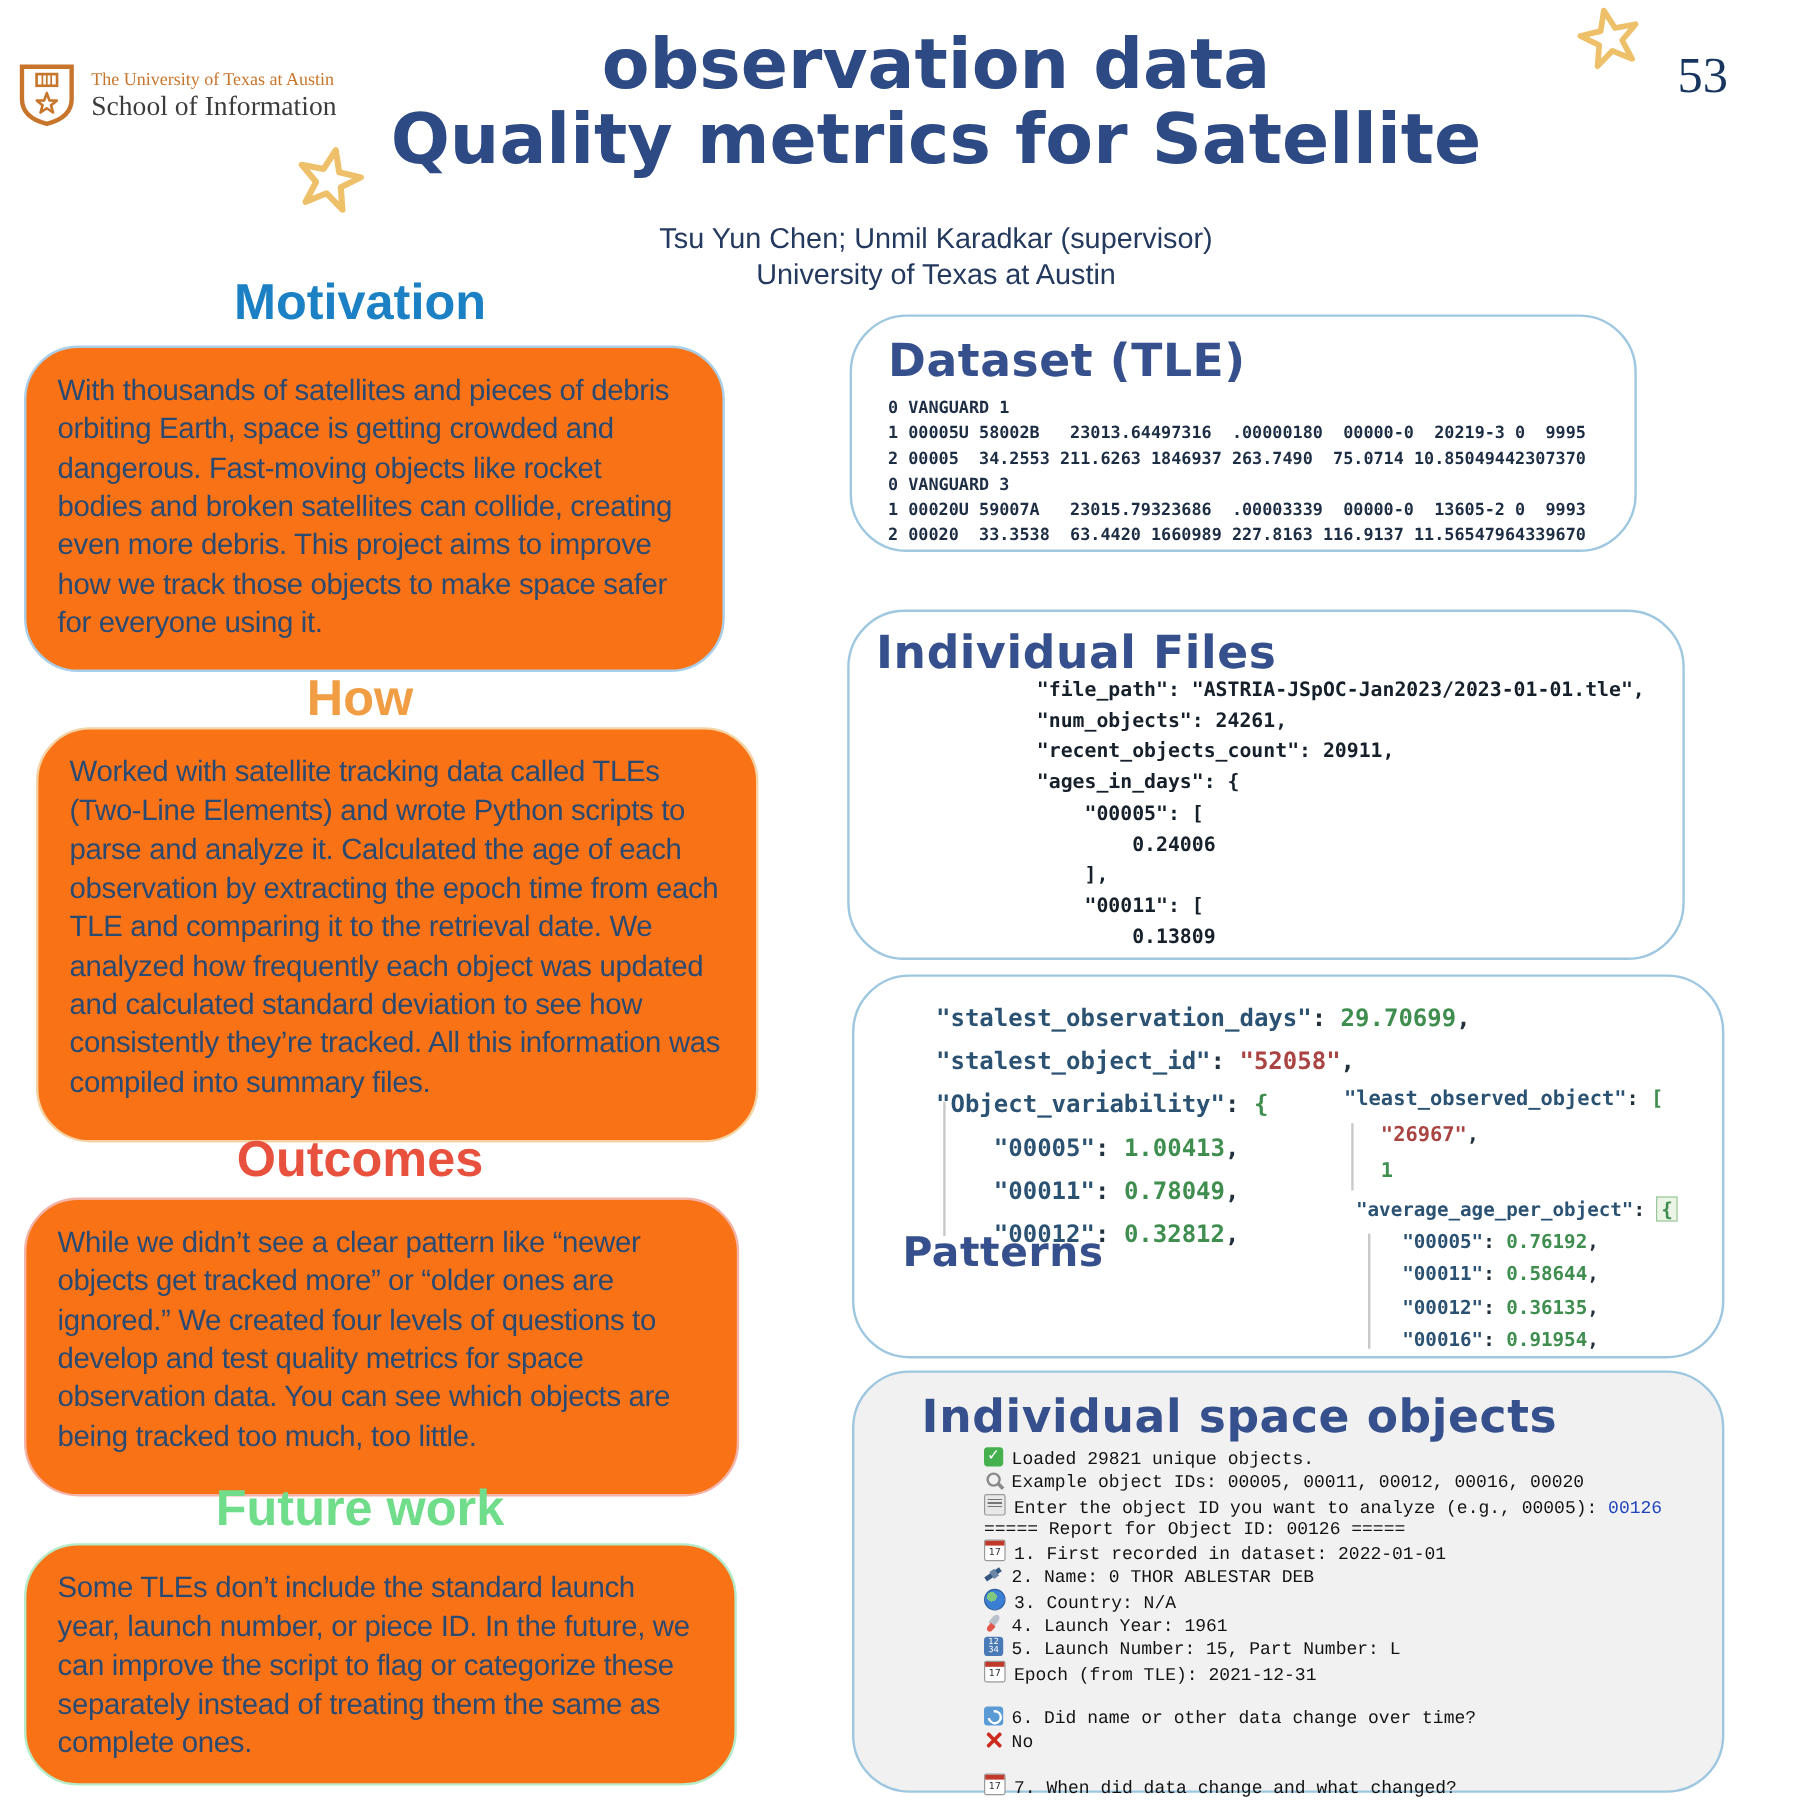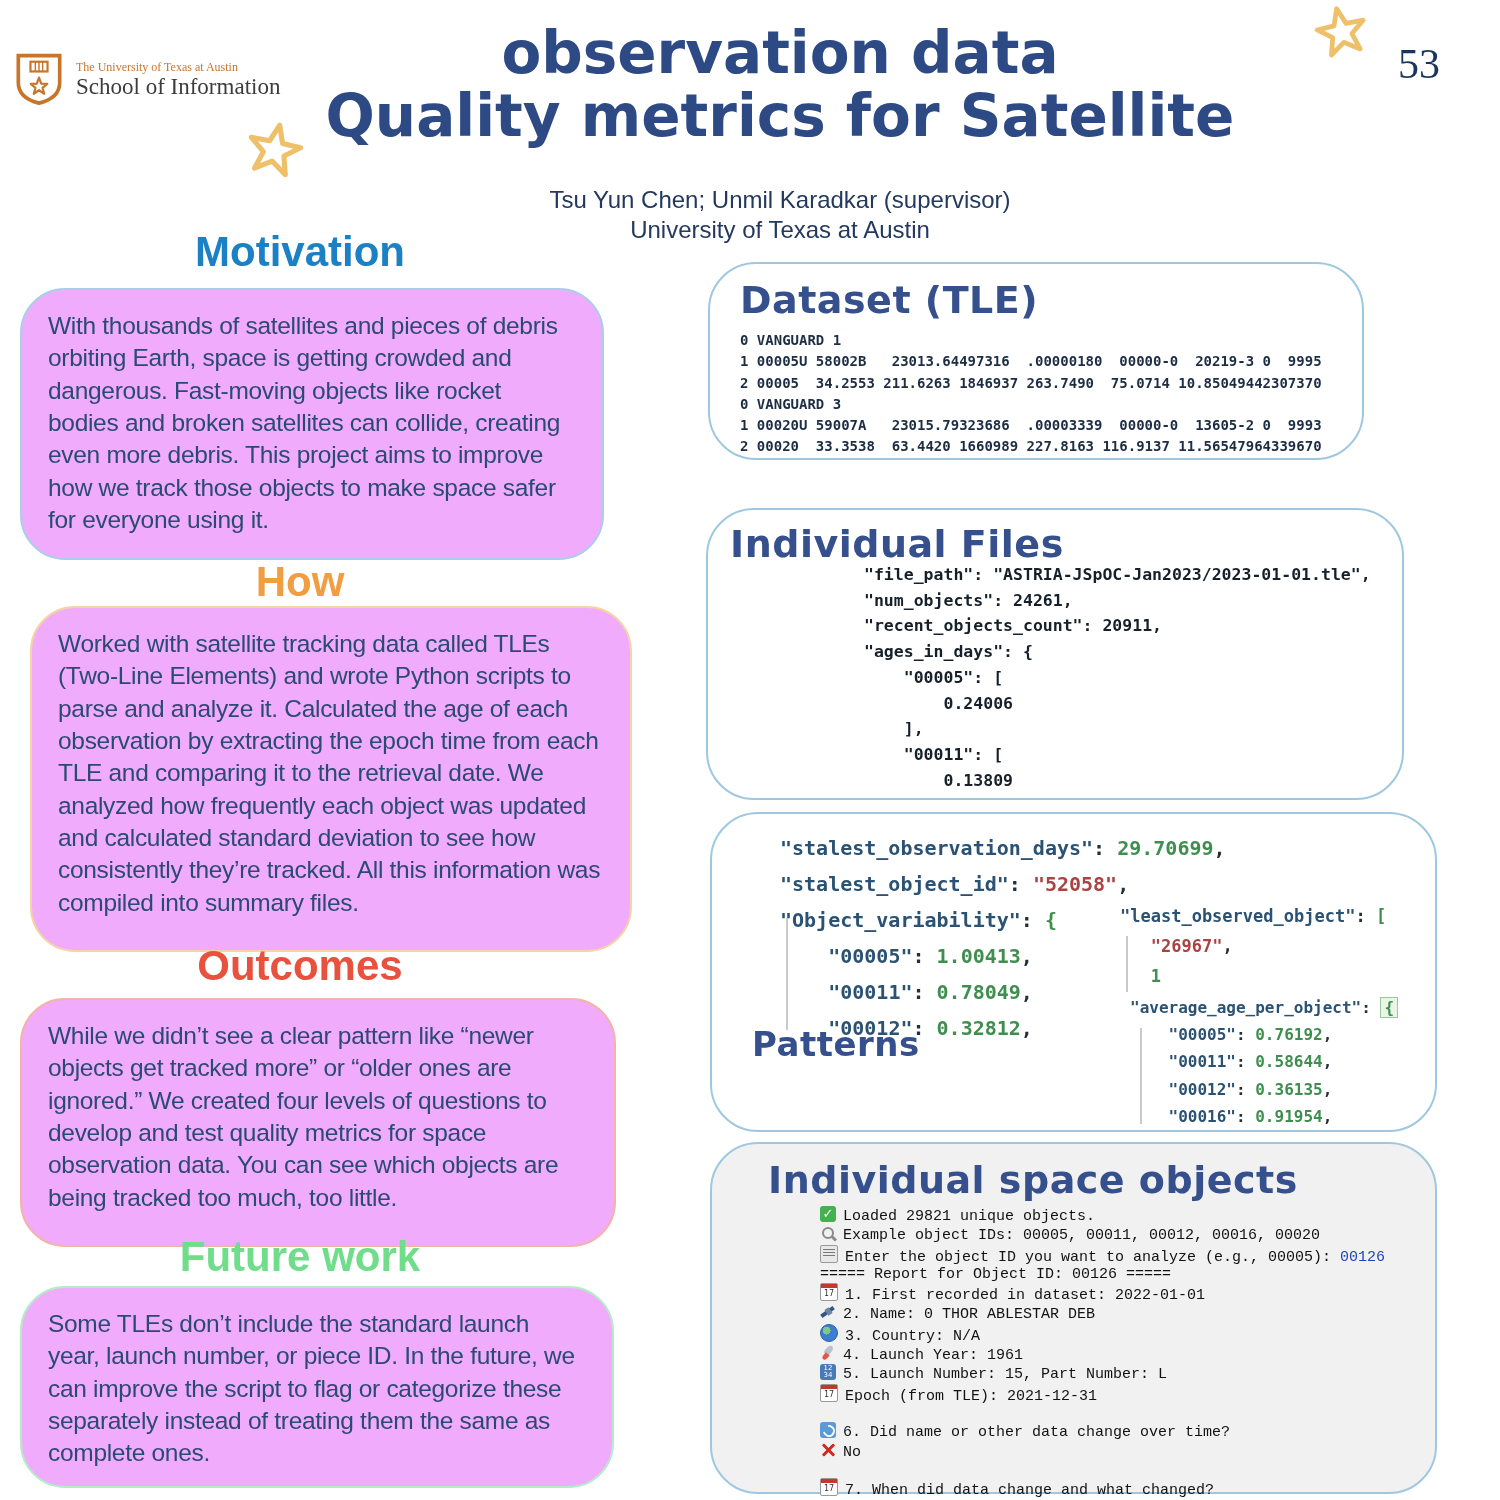--- a/index.html
+++ b/index.html
@@ -2,41 +2,41 @@
 <html style="--title-navy: #2d4a85; --ut-orange: #c8752c; --star-gold: #eec06a; --accent-motivation: #1b80c4; --accent-how: #f09d43; --accent-outcomes: #e8513d; --accent-future: #70dd8b; --border-motivation: #a9cfe8; --border-how: #f4d3a4; --border-outcomes: #f3b3a6; --border-future: #b5ebc8; --border-right-boxes: #9fc8e0; --code-key: #2b5272; --code-number: #3f8e4f; --code-string: #a94442; --code-plain: #22303c; --input-value-blue: #2244bb;"><head>
 <meta charset="utf-8">
 <style>
   html,body{margin:0;padding:0;background:#fff;}
   .poster{position:relative;width:1500px;height:1500px;background:#ffffff;overflow:hidden;
           font-family:"Liberation Sans",sans-serif;}
 
   
   .logo{position:absolute;left:14px;top:52px;display:flex;align-items:center;gap:12px;color:var(--ut-orange);}
   .logo-text{display:flex;flex-direction:column;line-height:1.1;}
-  .logo-org{font-family:"Liberation Serif",serif;font-size:12px;color:var(--ut-orange);}
+  .logo-org{font-family:"Liberation Serif",serif;font-size:15px;color:var(--ut-orange);}
   .logo-school{font-family:"Liberation Serif",serif;font-size:23px;color:#3c3c3c;}
   .title{position:absolute;left:210px;top:22px;width:1140px;text-align:center;
          font-family:"DejaVu Sans",sans-serif;font-weight:700;font-size:58px;line-height:1.08;
          color:var(--title-navy);}
   .title div{white-space:nowrap;}
   .byline{position:absolute;left:330px;top:185px;width:900px;text-align:center;
           font-size:24px;color:#24395e;line-height:1.25;}
   .page-num{position:absolute;left:1398px;top:40px;font-family:"Liberation Serif",serif;
             font-size:42px;color:#17355e;}
   .star{position:absolute;color:var(--star-gold);}
   .star-right{left:1314px;top:4px;transform:rotate(-12deg);}
   .star-left{left:244px;top:120px;transform:rotate(12deg);}
 
   
   .sec-h{position:absolute;left:0;width:600px;text-align:center;font-size:42px;font-weight:bold;}
   #h-mot{top:228px;color:var(--accent-motivation);}
   #h-how{top:558px;color:var(--accent-how);}
   #h-out{top:942px;color:var(--accent-outcomes);}
   #h-fut{top:1233px;color:var(--accent-future);}
-  .lbox{position:absolute;background:#f0abfc;border:2px solid;border-radius:45px;
+  .lbox{position:absolute;background:#f97316;border:2px solid;border-radius:45px;
         padding:20px 26px;font-size:24.5px;letter-spacing:-0.3px;color:#2b4a72;line-height:1.32;}
   #b-mot{left:20px;top:288px;width:528px;height:228px;border-color:var(--border-motivation);}
   #b-how{left:18px;top:606px;width:546px;height:302px;border-color:var(--border-how);margin-left:12px;}
   #b-out{left:20px;top:998px;width:540px;height:205px;border-color:var(--border-outcomes);}
   #b-fut{left:20px;top:1286px;width:538px;height:158px;border-color:var(--border-future);}
 
   
   .rbox{position:absolute;background:#fff;border:2px solid var(--border-right-boxes);border-radius:48px;}
   .rbox-h{position:absolute;font-family:"DejaVu Sans",sans-serif;font-weight:bold;
           color:#35508c;letter-spacing:0.5px;}

